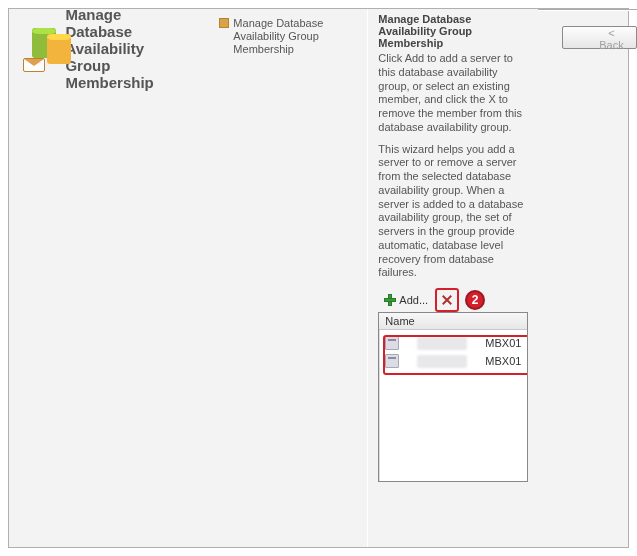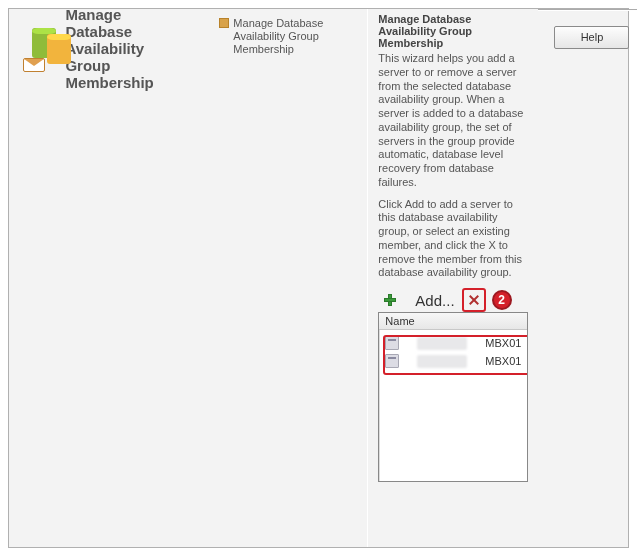--- a/index.html
+++ b/index.html
@@ -102,23 +102,23 @@
     display:flex;
     flex-direction:column;
   }
   .subtitle { font-weight: bold; color:#444; margin-bottom:3px; }
   .desc { color:#555; line-height:1.25; margin-bottom:8px; }
   .toolbar {
     display:flex; align-items:center; gap:2px;
     margin-bottom:0px;
   }
   .tbtn {
-    display:flex; align-items:center; gap:18px;
+    display:flex; align-items:center; gap:2px;
     padding:1px 4px;
-    font-size:15px;
+    font-size:11px;
     color:#333;
     border:1px solid transparent;
     background:transparent;
     cursor:pointer;
   }
   .plus-icon {
     width:14px; height:14px; position:relative; display:inline-block;
   }
   .plus-icon::before, .plus-icon::after{
     content:""; position:absolute; background:#3a9a3a; border:1px solid #2a7a2a;
@@ -241,22 +241,22 @@
       <div class="sidebar-item active">
         <span class="box"></span>
         <span class="label">Manage Database Availability Group Membership</span>
       </div>
     </div>
 
     <div class="vdiv"></div>
 
     <div class="main">
       <div class="subtitle">Manage Database Availability Group Membership</div>
+      <div class="desc">Click Add to add a server to this database availability group, or select an existing member, and click the X to remove the member from this database availability group.</div>
       <div class="desc">This wizard helps you add a server to or remove a server from the selected database availability group. When a server is added to a database availability group, the set of servers in the group provide automatic, database level recovery from database failures.</div>
-      <div class="desc">Click Add to add a server to this database availability group, or select an existing member, and click the X to remove the member from this database availability group.</div>
 
       <div class="toolbar">
         <button class="tbtn">
           <span class="plus-icon"></span>
           <span>Add...</span>
         </button>
         <span class="callout1-box" style="padding:1px;">
           <button class="tbtn" style="padding:1px;">
             <span class="x-icon"></span>
           </button>
@@ -278,21 +278,20 @@
             <span>MBX01</span>
           </div>
         </div>
         <div class="callout-rows"></div>
         <span class="badge badge-abs" style="left:182px; top:32px;">1</span>
       </div>
     </div>
   </div>
 
   <div class="footer">
-    <button class="btn">Help</button>
     <div class="spacer"></div>
     <button class="btn" disabled="">&lt; Back</button>
     <span class="callout3">
       <span class="badge badge-abs" style="left:28px; top:-26px;">3</span>
       <span class="btn-wrap">
         <button class="btn">Manage</button>
       </span>
     </span>
   </div>
 

